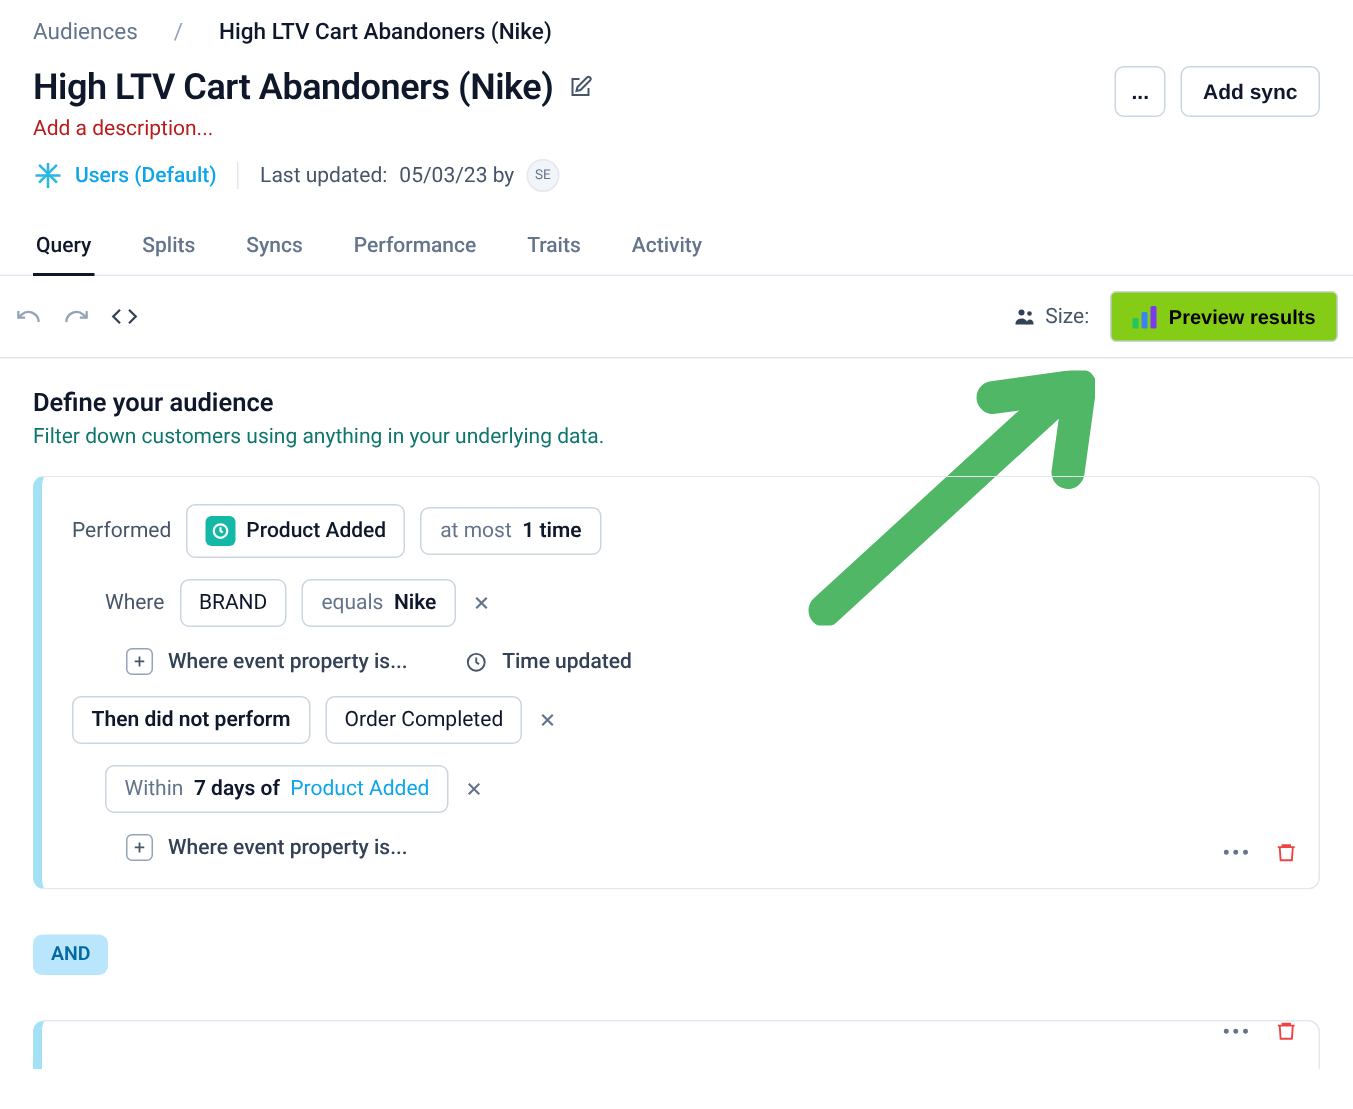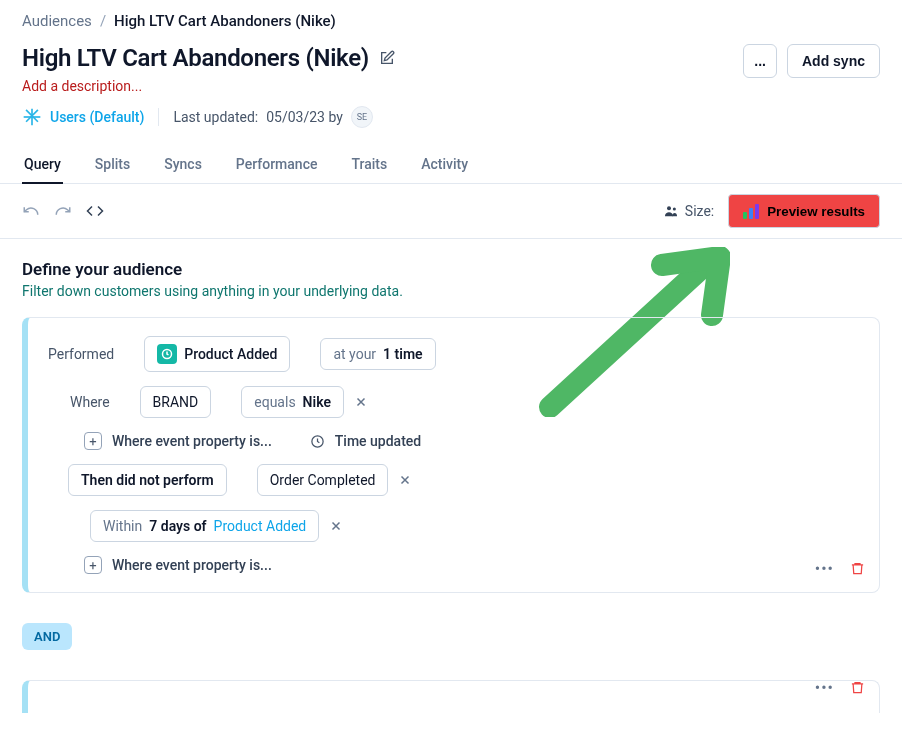--- a/index.html
+++ b/index.html
@@ -1,17 +1,17 @@
 <!DOCTYPE html>
 <html><head>
 <meta charset="utf-8">
 <style>
 * { box-sizing: border-box; margin: 0; padding: 0; }
 body { font-family: -apple-system, BlinkMacSystemFont, "Segoe UI", Roboto, sans-serif; font-size: 14px; color: #0f172a; background: #fff; width: 902px; }
-.crumbs { display: flex; align-items: flex-end; gap: 8px; padding: 12px 22px 0; font-size: 15px; }
+.crumbs { display: flex; align-items: flex-end; gap: 24px; padding: 12px 22px 0; font-size: 15px; }
 .crumb-link { color: #64748b; cursor: pointer; }
 .crumb-sep { color: #94a3b8; }
 .crumb-curr { color: #0f172a; font-weight: 500; }
 .hdr { display: flex; justify-content: space-between; align-items: flex-start; padding: 14px 22px 0; }
 .hdr-l { display: flex; flex-direction: column; gap: 6px; }
 .title-row { display: flex; align-items: center; gap: 10px; }
 .title { font-size: 24px; font-weight: 600; letter-spacing: -0.3px; }
 .edit-ic { width: 16px; height: 16px; color: #475569; cursor: pointer; }
 .desc-ph { color: #b91c1c; font-size: 14px; }
 .hdr-r { display: flex; gap: 10px; }
@@ -19,42 +19,42 @@
 .btn-ic { padding: 8px 10px; }
 .meta-row { display: flex; align-items: center; gap: 14px; padding: 12px 22px; }
 .ds { display: flex; align-items: center; gap: 8px; color: #0ea5e9; font-weight: 500; cursor: pointer; }
 .ds svg { width: 20px; height: 20px; }
 .vline { width: 1px; height: 18px; background: #e2e8f0; }
 .upd { display: flex; align-items: center; gap: 8px; color: #475569; }
 .avatar { width: 22px; height: 22px; border-radius: 50%; background: #f1f5f9; display: flex; align-items: center; justify-content: center; font-size: 9px; color: #64748b; border: 1px solid #e2e8f0; }
 .tabs { display: flex; gap: 30px; padding: 6px 22px 0; border-bottom: 1px solid #e2e8f0; }
 .tab { padding: 10px 2px; color: #64748b; font-weight: 500; cursor: pointer; border-bottom: 2px solid transparent; margin-bottom: -1px; }
 .tab.active { color: #0f172a; border-bottom-color: #0f172a; }
-.toolbar { display: flex; justify-content: space-between; align-items: center; padding: 10px 22px; border-bottom: 1px solid #e2e8f0; }
+.toolbar { display: flex; justify-content: space-between; align-items: center; padding: 10px 10px; border-bottom: 1px solid #e2e8f0; }
 .tb-l { display: flex; align-items: center; gap: 14px; }
 .tb-ic { width: 18px; height: 18px; color: #94a3b8; cursor: pointer; }
 .tb-ic.dark { color: #334155; }
 .tb-r { display: flex; align-items: center; gap: 14px; }
 .size { display: flex; align-items: center; gap: 6px; color: #475569; }
-.prev-btn { border: 1px solid #cbd5e1; border-radius: 4px; padding: 8px 14px; display: flex; align-items: center; gap: 8px; font-weight: 600; cursor: pointer; background: #ef4444; }
+.prev-btn { border: 1px solid #cbd5e1; border-radius: 4px; padding: 8px 14px; display: flex; align-items: center; gap: 8px; font-weight: 600; cursor: pointer; background: #84cc16; }
 .bars { display: flex; align-items: flex-end; gap: 2px; height: 16px; }
 .bar { width: 4px; border-radius: 1px; }
 .b1 { height: 7px; background: #22c55e; }
 .b2 { height: 11px; background: #3b82f6; }
 .b3 { height: 15px; background: #7c3aed; }
 .main { padding: 20px 22px; position: relative; }
 .sec-title { font-size: 17px; font-weight: 600; }
 .sec-sub { color: #0f766e; margin-top: 4px; margin-bottom: 18px; }
 .card { border: 1px solid #e2e8f0; border-radius: 8px; border-left: 6px solid #a5e1f5; padding: 18px 20px; position: relative; }
 .row { display: flex; align-items: center; gap: 10px; flex-wrap: wrap; }
 .row + .row { margin-top: 14px; }
 .indent1 { padding-left: 22px; }
 .indent2 { padding-left: 36px; }
 .lbl { color: #475569; }
-.chip { border: 1px solid #cbd5e1; border-radius: 6px; padding: 7px 12px; background: #fff; display: flex; align-items: center; gap: 7px; cursor: pointer; margin-left: 20px; }
+.chip { border: 1px solid #cbd5e1; border-radius: 6px; padding: 7px 12px; background: #fff; display: flex; align-items: center; gap: 7px; cursor: pointer; }
 .chip.sel { font-weight: 500; }
 .chip-ic { width: 20px; height: 20px; border-radius: 4px; display: flex; align-items: center; justify-content: center; }
 .ic-teal { background: #14b8a6; }
 .ic-violet { background: #8b5cf6; }
 .chip-ic svg { width: 12px; height: 12px; color: #fff; }
 .soft { color: #64748b; }
 .bold { font-weight: 600; }
 .link-txt { color: #0ea5e9; }
 .x-ic { width: 14px; height: 14px; color: #64748b; cursor: pointer; }
 .plus-box { width: 18px; height: 18px; border: 1px solid #94a3b8; border-radius: 4px; display: flex; align-items: center; justify-content: center; color: #475569; cursor: pointer; font-size: 13px; line-height: 1; }
@@ -172,21 +172,21 @@
       <div class="chip sel">
         <span class="chip-ic ic-teal">
             <svg viewBox="0 0 24 24" fill="none" stroke="currentColor" stroke-width="3">
               <circle cx="12" cy="12" r="9"></circle>
               <path d="M12 7v5l3 2"></path>
             </svg>
           </span>
         <span>Product Added</span>
       </div>
       <div class="chip">
-          <span class="soft">at your </span>
+          <span class="soft">at most </span>
           <span class="bold">1 time</span>
         </div>
     </div>
     <div class="row indent1">
       <span class="lbl">Where</span>
       <div class="chip">
           <span>BRAND</span>
         </div>
       <div class="chip">
           <span class="soft">equals </span>

